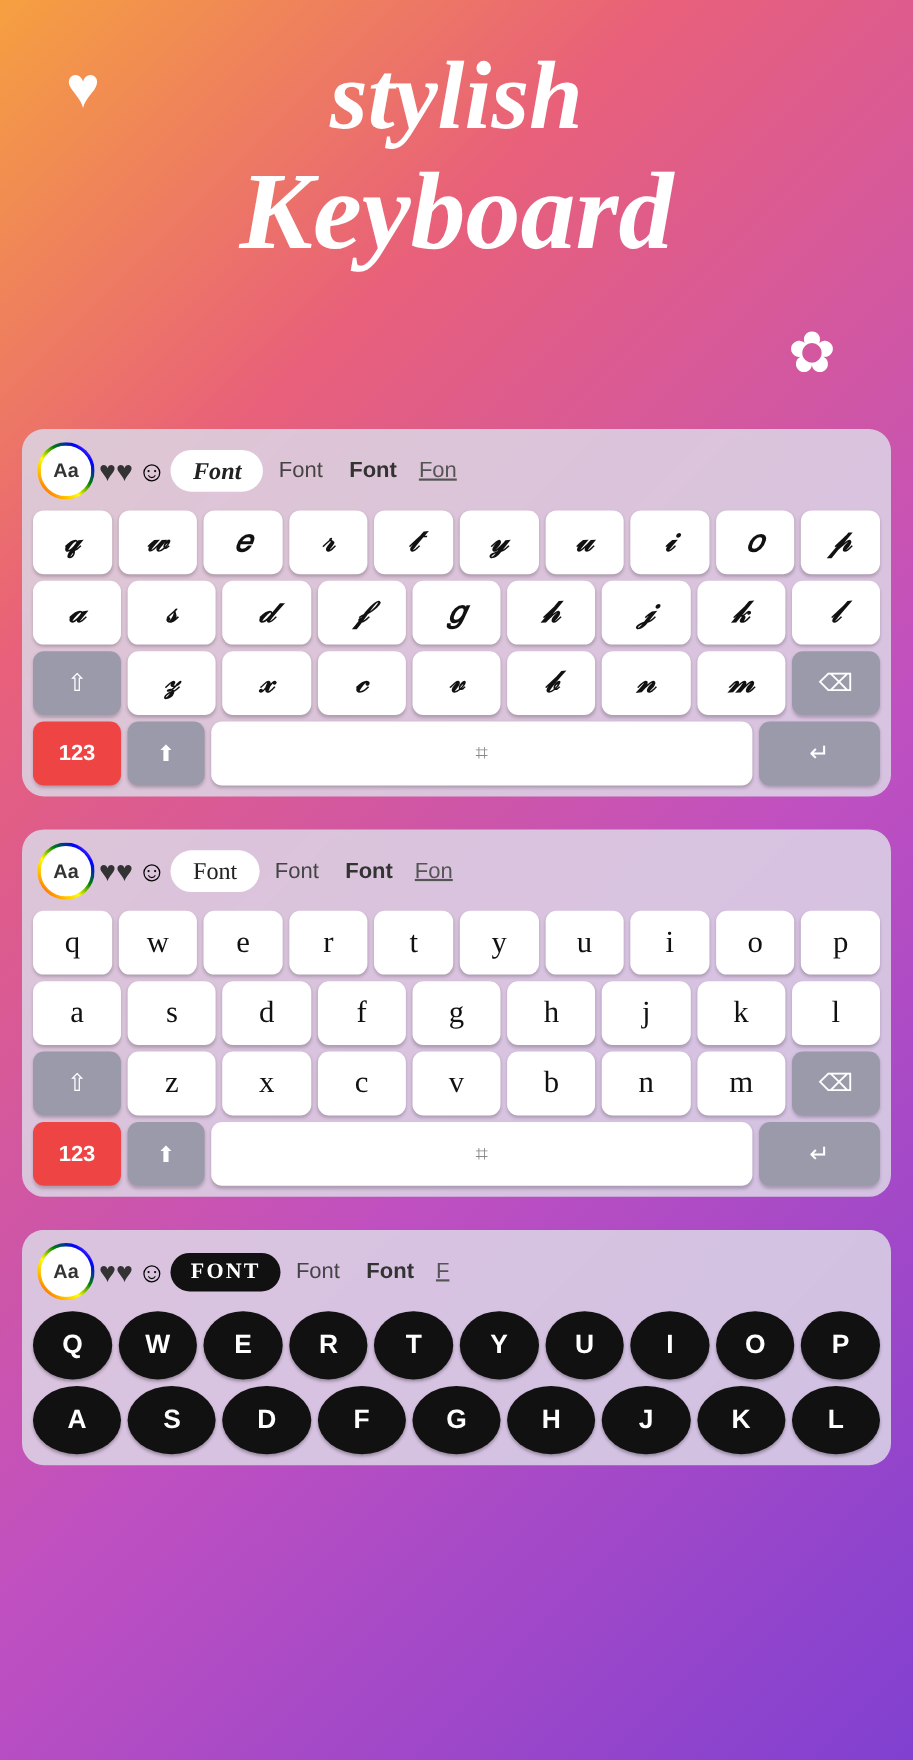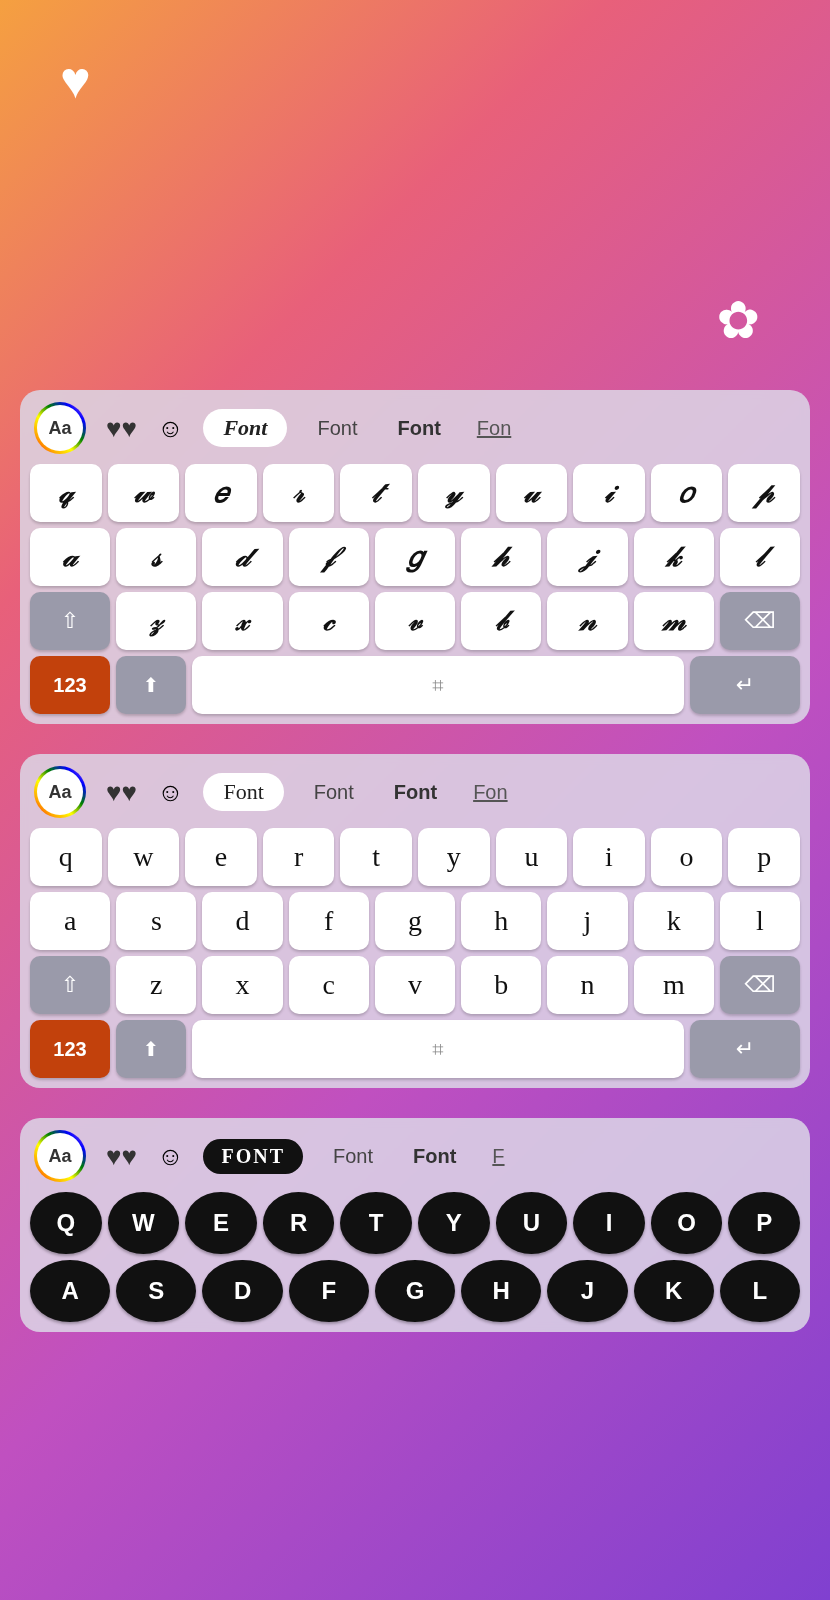--- a/index.html
+++ b/index.html
@@ -55,21 +55,21 @@
       background: rgba(220, 215, 230, 0.85);
       border-radius: 20px;
       margin: 0 20px 30px 20px;
       padding: 12px 10px 10px 10px;
       backdrop-filter: blur(4px);
     }
 
     .kb-toolbar {
       display: flex;
       align-items: center;
-      gap: 20px;
+      gap: 4px;
       margin-bottom: 10px;
       padding: 0 4px;
     }
     .kb-aa {
       width: 52px;
       height: 52px;
       border-radius: 50%;
       border: 3px solid transparent;
       background:
         linear-gradient(white, white) padding-box,
@@ -155,21 +155,21 @@
       justify-content: center;
       height: 58px;
       width: 80px;
       min-width: 80px;
       flex: none;
       font-size: 22px;
       box-shadow: 0 2px 3px rgba(0,0,0,0.2);
       cursor: pointer;
     }
     .key-num {
-      background: #c2410c;
+      background: #ef4444;
       color: white;
       border-radius: 10px;
       display: flex;
       align-items: center;
       justify-content: center;
       height: 58px;
       width: 80px;
       min-width: 80px;
       flex: none;
       font-size: 20px;
@@ -287,20 +287,24 @@
       font-weight: 400;
       color: #222;
       flex-shrink: 0;
     }
   </style>
 </head>
 <body>
 
 <div class="hero">
   <span class="hero-heart">♥</span>
+  <div class="hero-title">
+    <span class="stylish">stylish</span>
+    <span class="keyboard">Keyboard</span>
+  </div>
   <span class="hero-flower">✿</span>
 </div>
 
 <div class="keyboard-card">
   <div class="kb-toolbar">
     <div class="kb-aa">Aa</div>
     <span class="kb-hearts">♥♥</span>
     <span class="kb-emoji">☺</span>
     <div class="font-btn-active">Font</div>
     <div class="font-btn">Font</div>

